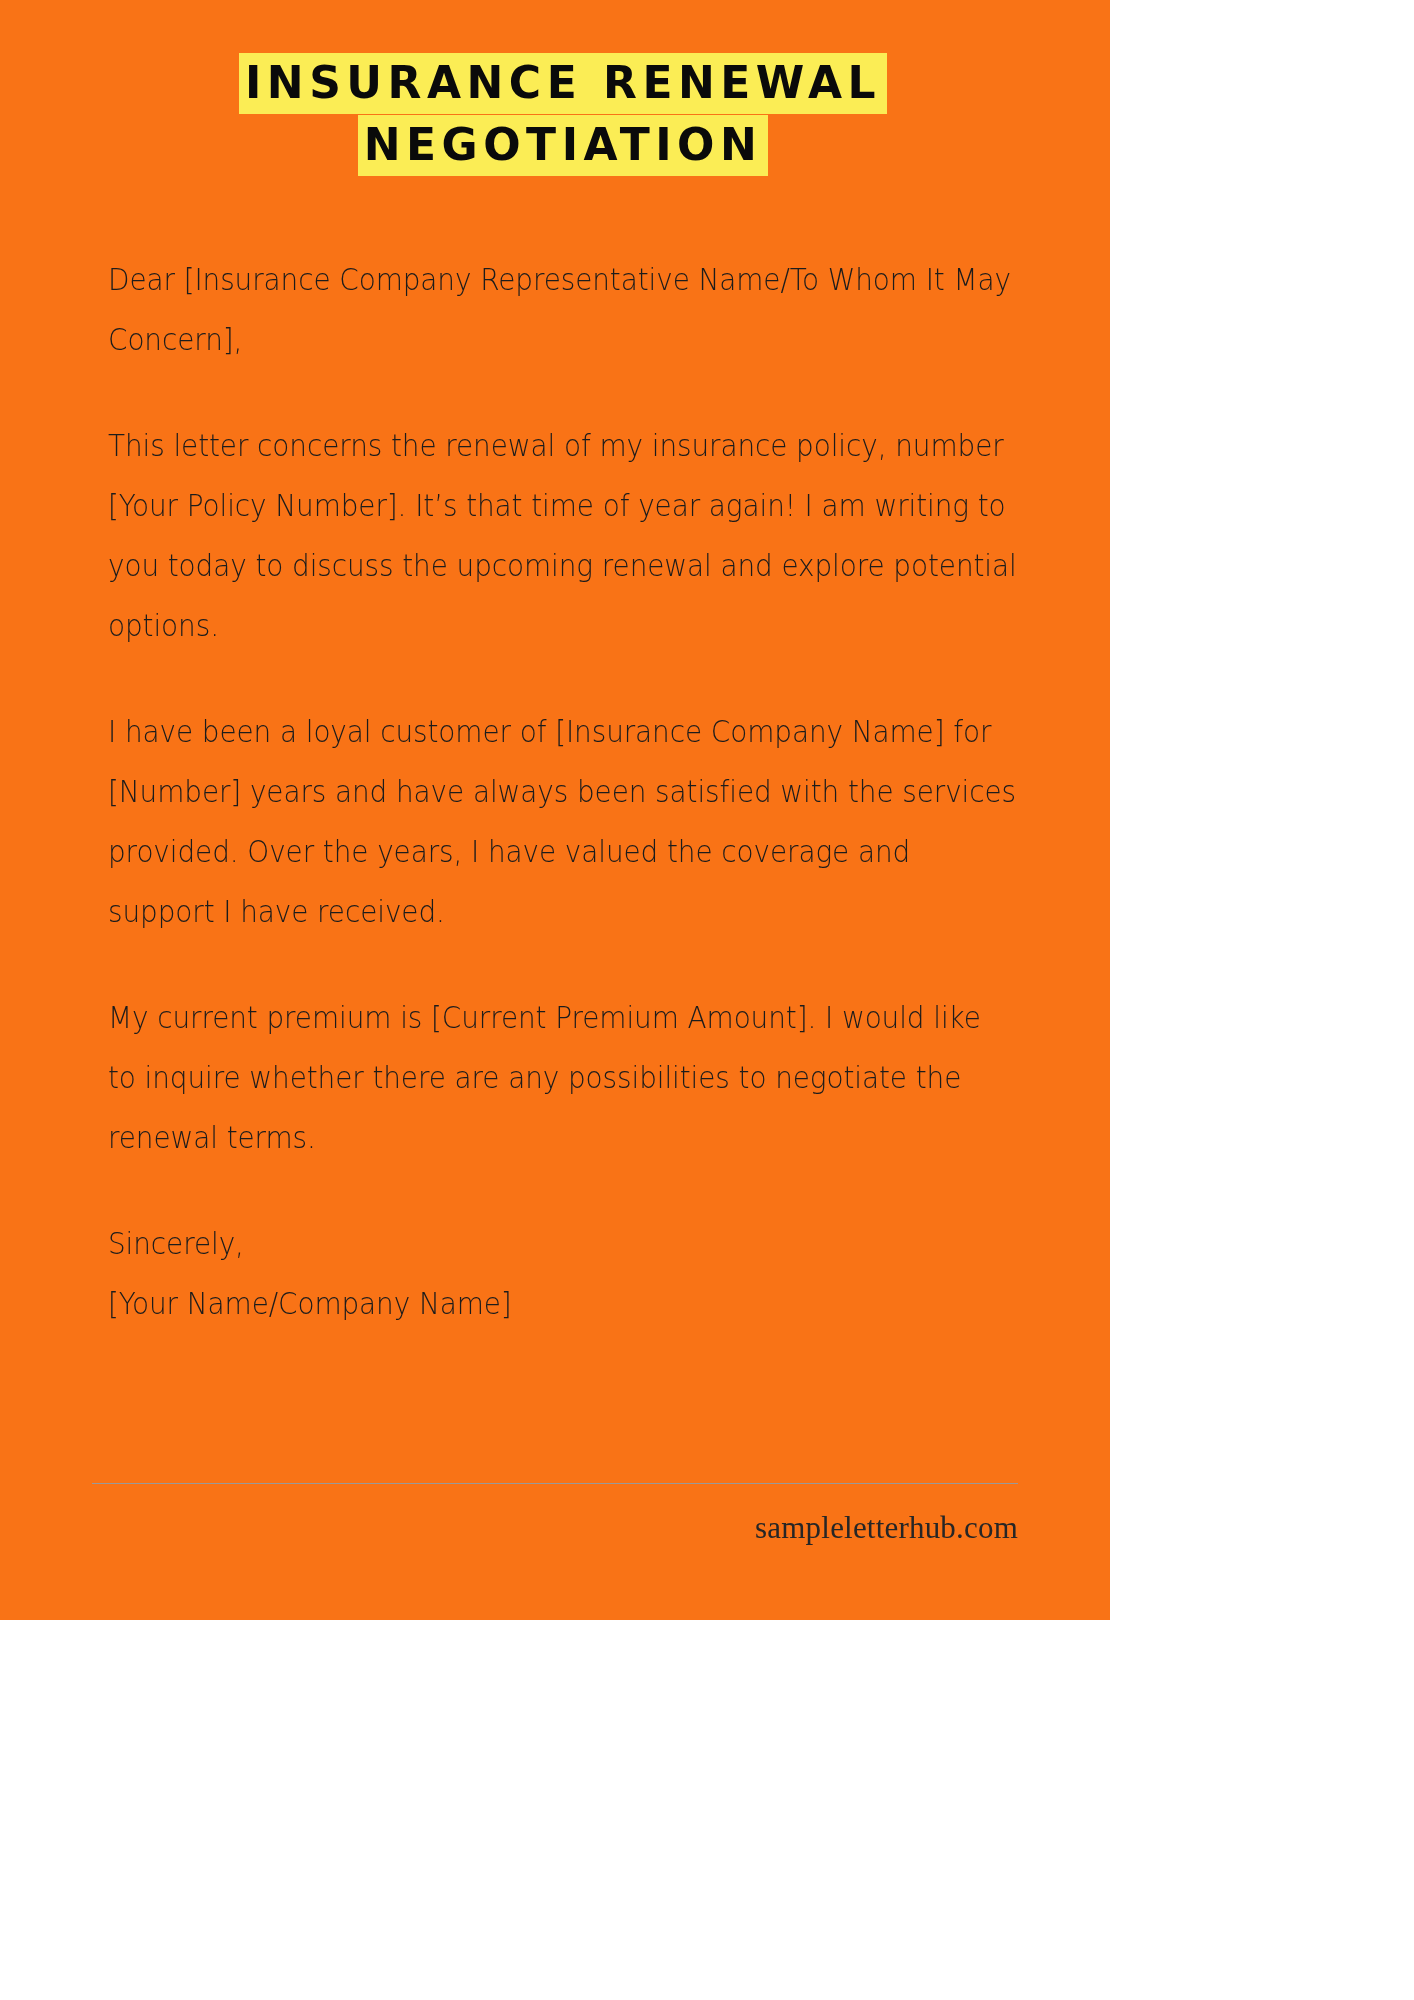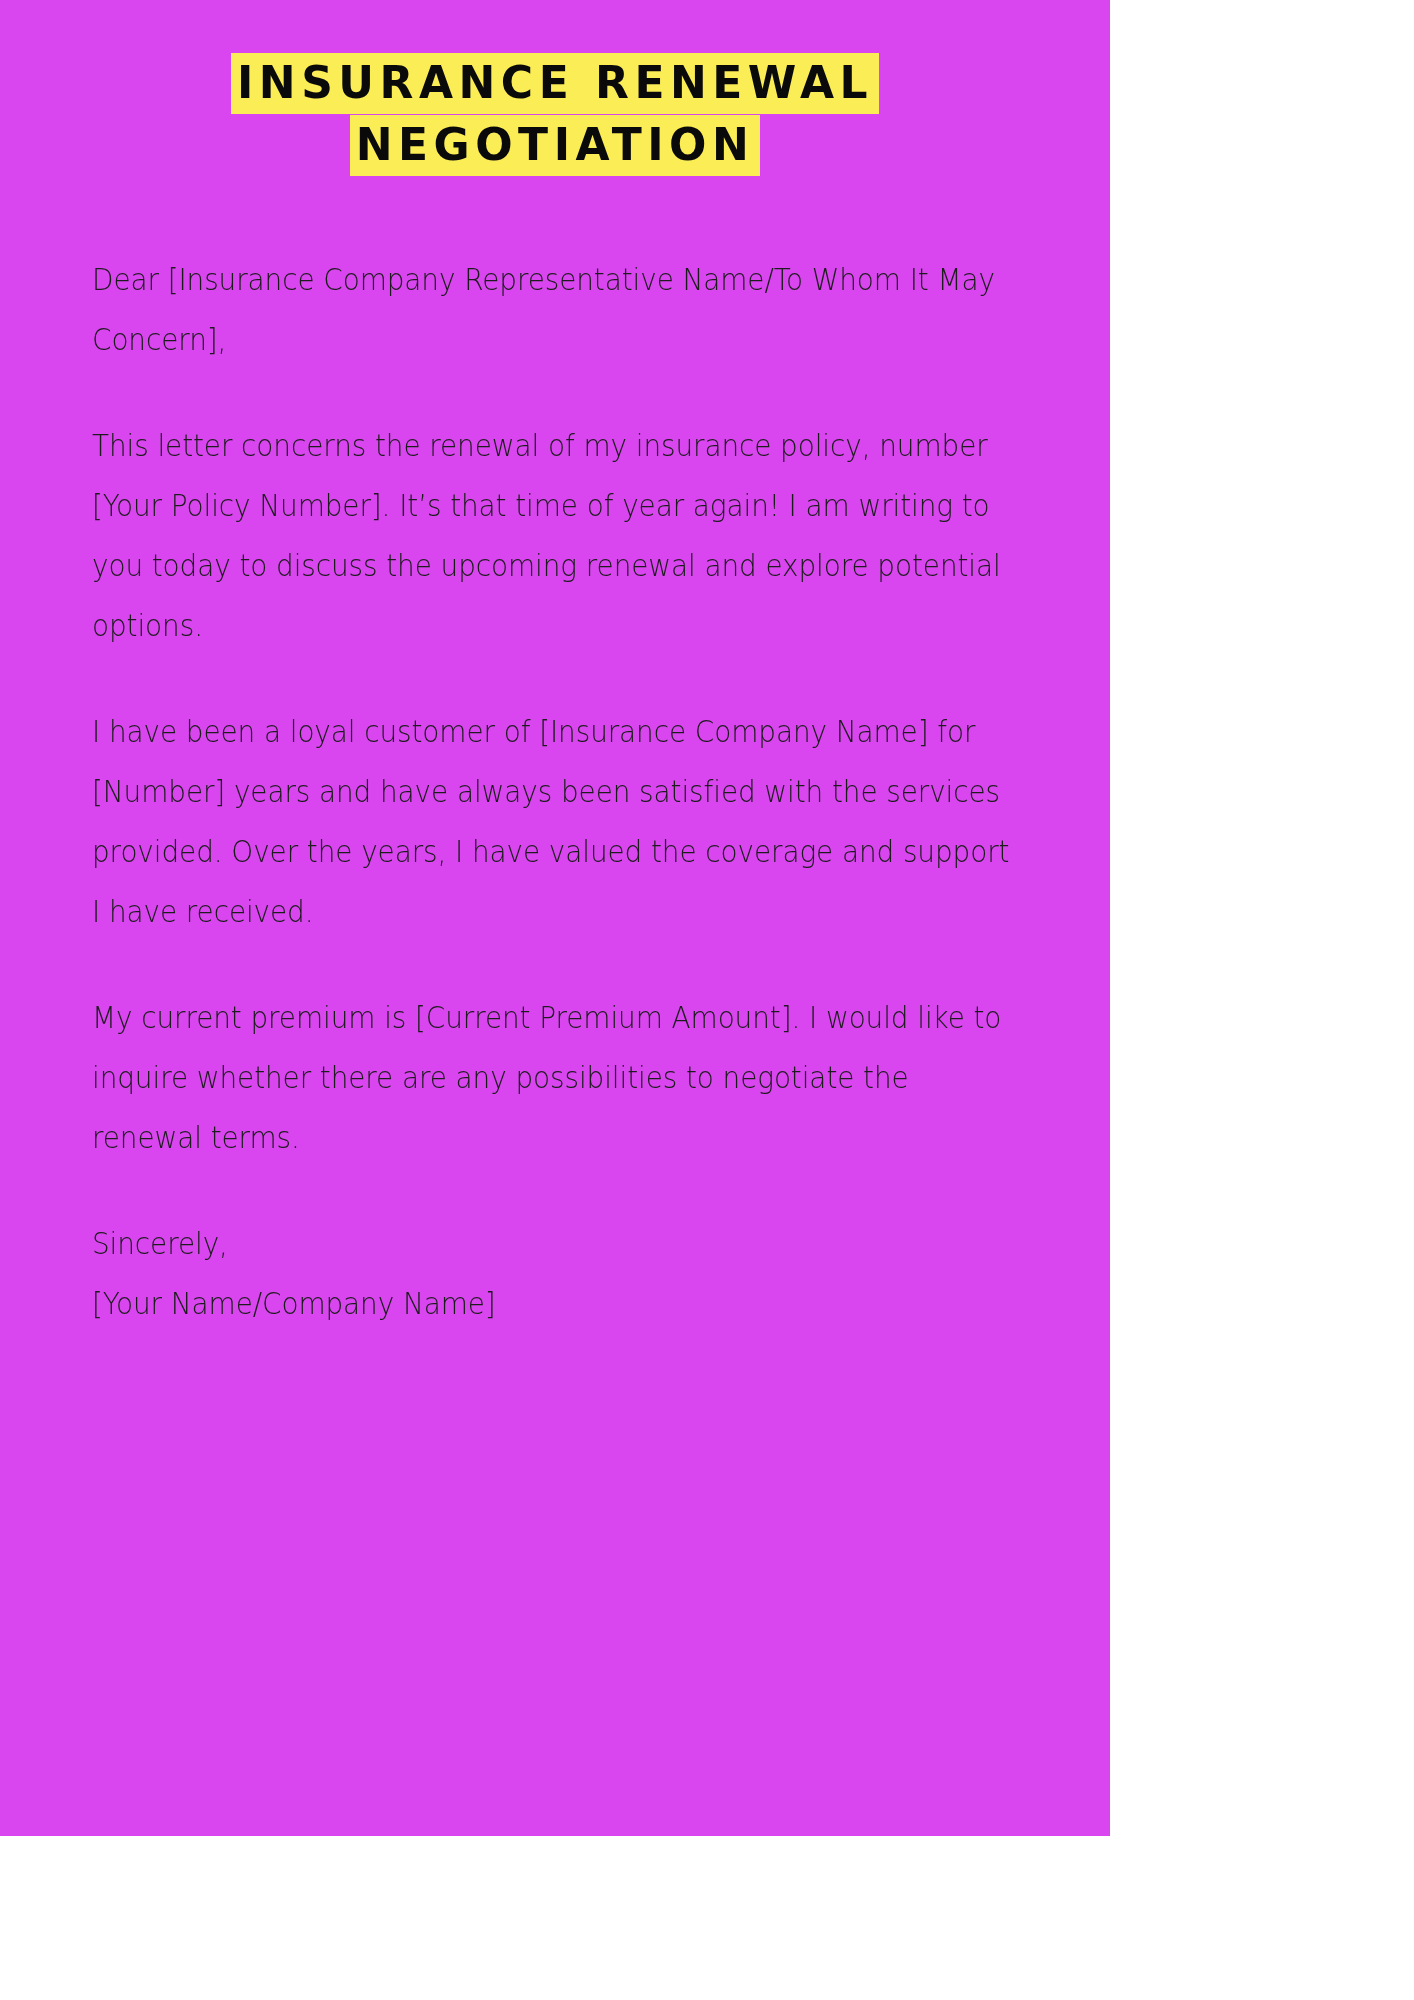--- a/index.html
+++ b/index.html
@@ -11,25 +11,26 @@
     width: 1414px;
     height: 2000px;
     font-family: "Liberation Sans", sans-serif;
     color: #1a1a1a;
     position: relative;
     overflow: hidden;
   }
 
   .page {
     width: 1110px;
-    height: 1836px;
+    height: 1620px;
     margin: 0;
     position: relative;
-    background: #d946ef;
+    background: #f97316;
     box-sizing: border-box;
+    padding-left: 16px;
   }
 
   
   .title-block {
     padding: 52px 36px 0 36px;
     text-align: center;
   }
   .title-line {
     display: block;
     text-align: center;
@@ -116,14 +117,18 @@
 
     <p class="para">My current premium is [Current Premium Amount]. I would like to inquire whether there are any possibilities to negotiate the renewal terms.</p>
 
     <p class="para tight">
       <span class="sig-line">Sincerely,</span>
       <span class="sig-line">[Your Name/Company Name]</span>
     </p>
 
   </div>
 
+  <div class="footer">
+    <hr class="footer-rule">
+    <div class="footer-url">sampleletterhub.com</div>
+  </div>
 
 </div>
 
 </body></html>

